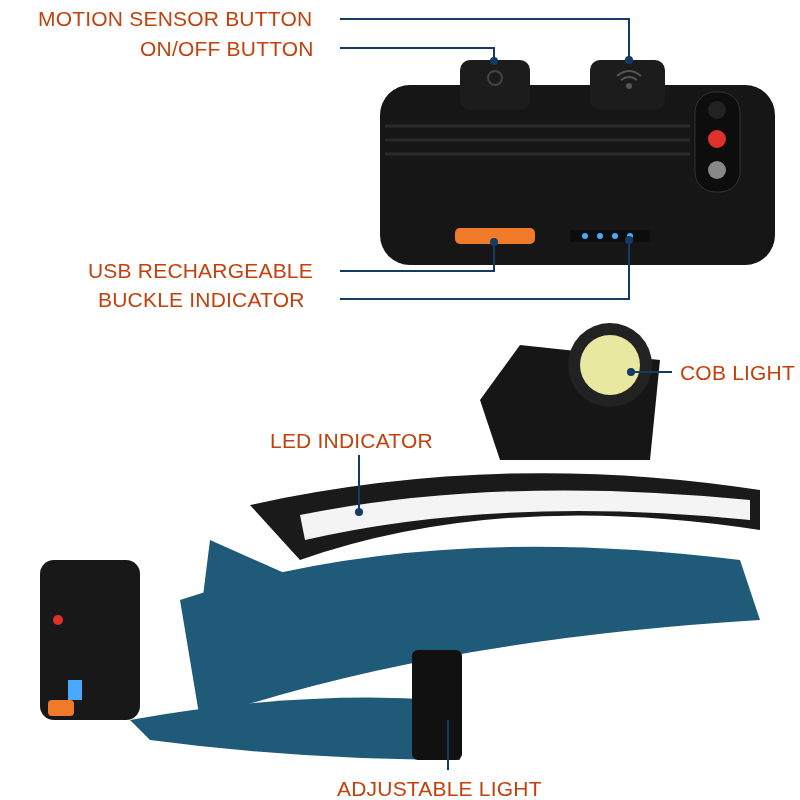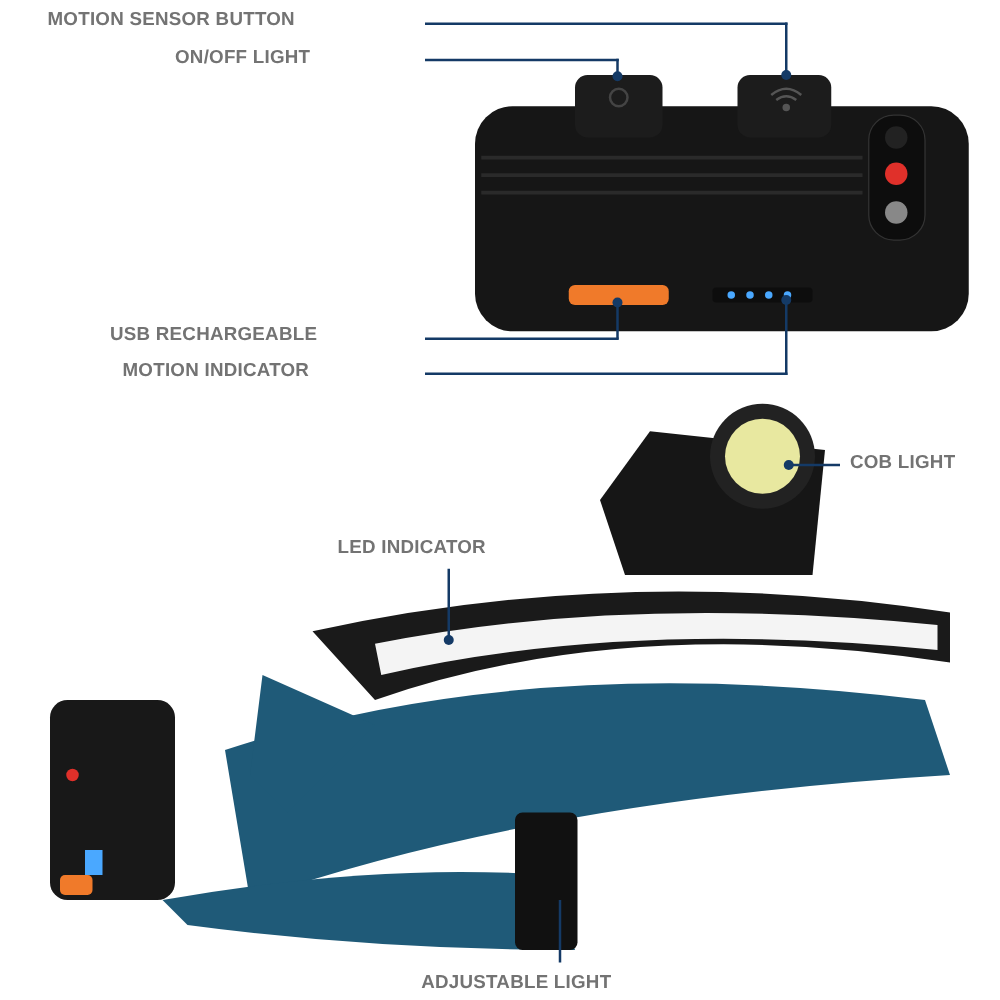--- a/index.html
+++ b/index.html
@@ -1,17 +1,17 @@
 <!DOCTYPE html>
 <html><head>
 <meta charset="utf-8">
 <style>
   html,body{margin:0;padding:0;background:#fff;}
   body{width:800px;height:800px;position:relative;overflow:hidden;font-family:"Liberation Sans","DejaVu Sans",sans-serif;}
-  .label{position:absolute;color:#737373;font-weight:bold;font-size:15px;letter-spacing:0.2px;white-space:nowrap;line-height:1;}
+  .label{position:absolute;color:#c2410c;font-weight:normal;font-size:21px;letter-spacing:0.2px;white-space:nowrap;line-height:1;}
   .line{position:absolute;background:#143a66;}
   .dot{position:absolute;width:8px;height:8px;border-radius:50%;background:#143a66;}
   svg{position:absolute;left:0;top:0;}
 </style>
 </head>
 <body>
 
 <svg width="800" height="800">
 
   <g>
@@ -55,31 +55,31 @@
   <rect x="48" y="700" width="26" height="16" rx="4" fill="#f07a2a"></rect>
 
   <rect x="412" y="650" width="50" height="110" rx="6" fill="#111"></rect>
 </svg>
 
 <div class="label" style="left:38px;top:8px;">MOTION SENSOR BUTTON</div>
 <div class="line" style="left:340px;top:18px;width:290px;height:2px;"></div>
 <div class="line" style="left:628px;top:18px;width:2px;height:40px;"></div>
 <div class="dot" style="left:625px;top:56px;"></div>
 
-<div class="label" style="left:140px;top:38px;">ON/OFF LIGHT</div>
+<div class="label" style="left:140px;top:38px;">ON/OFF BUTTON</div>
 <div class="line" style="left:340px;top:47px;width:155px;height:2px;"></div>
 <div class="line" style="left:493px;top:47px;width:2px;height:12px;"></div>
 <div class="dot" style="left:490px;top:57px;"></div>
 
 <div class="label" style="left:88px;top:260px;text-align:right;">USB RECHARGEABLE</div>
 <div class="line" style="left:340px;top:270px;width:155px;height:2px;"></div>
 <div class="line" style="left:493px;top:243px;width:2px;height:28px;"></div>
 <div class="dot" style="left:490px;top:238px;"></div>
 
-<div class="label" style="left:98px;top:289px;">MOTION INDICATOR</div>
+<div class="label" style="left:98px;top:289px;">BUCKLE INDICATOR</div>
 <div class="line" style="left:340px;top:298px;width:290px;height:2px;"></div>
 <div class="line" style="left:628px;top:240px;width:2px;height:60px;"></div>
 <div class="dot" style="left:625px;top:236px;"></div>
 
 <div class="label" style="left:680px;top:362px;">COB LIGHT</div>
 <div class="line" style="left:632px;top:371px;width:40px;height:2px;"></div>
 <div class="dot" style="left:627px;top:368px;"></div>
 
 <div class="label" style="left:270px;top:430px;">LED INDICATOR</div>
 <div class="line" style="left:358px;top:455px;width:2px;height:55px;"></div>

